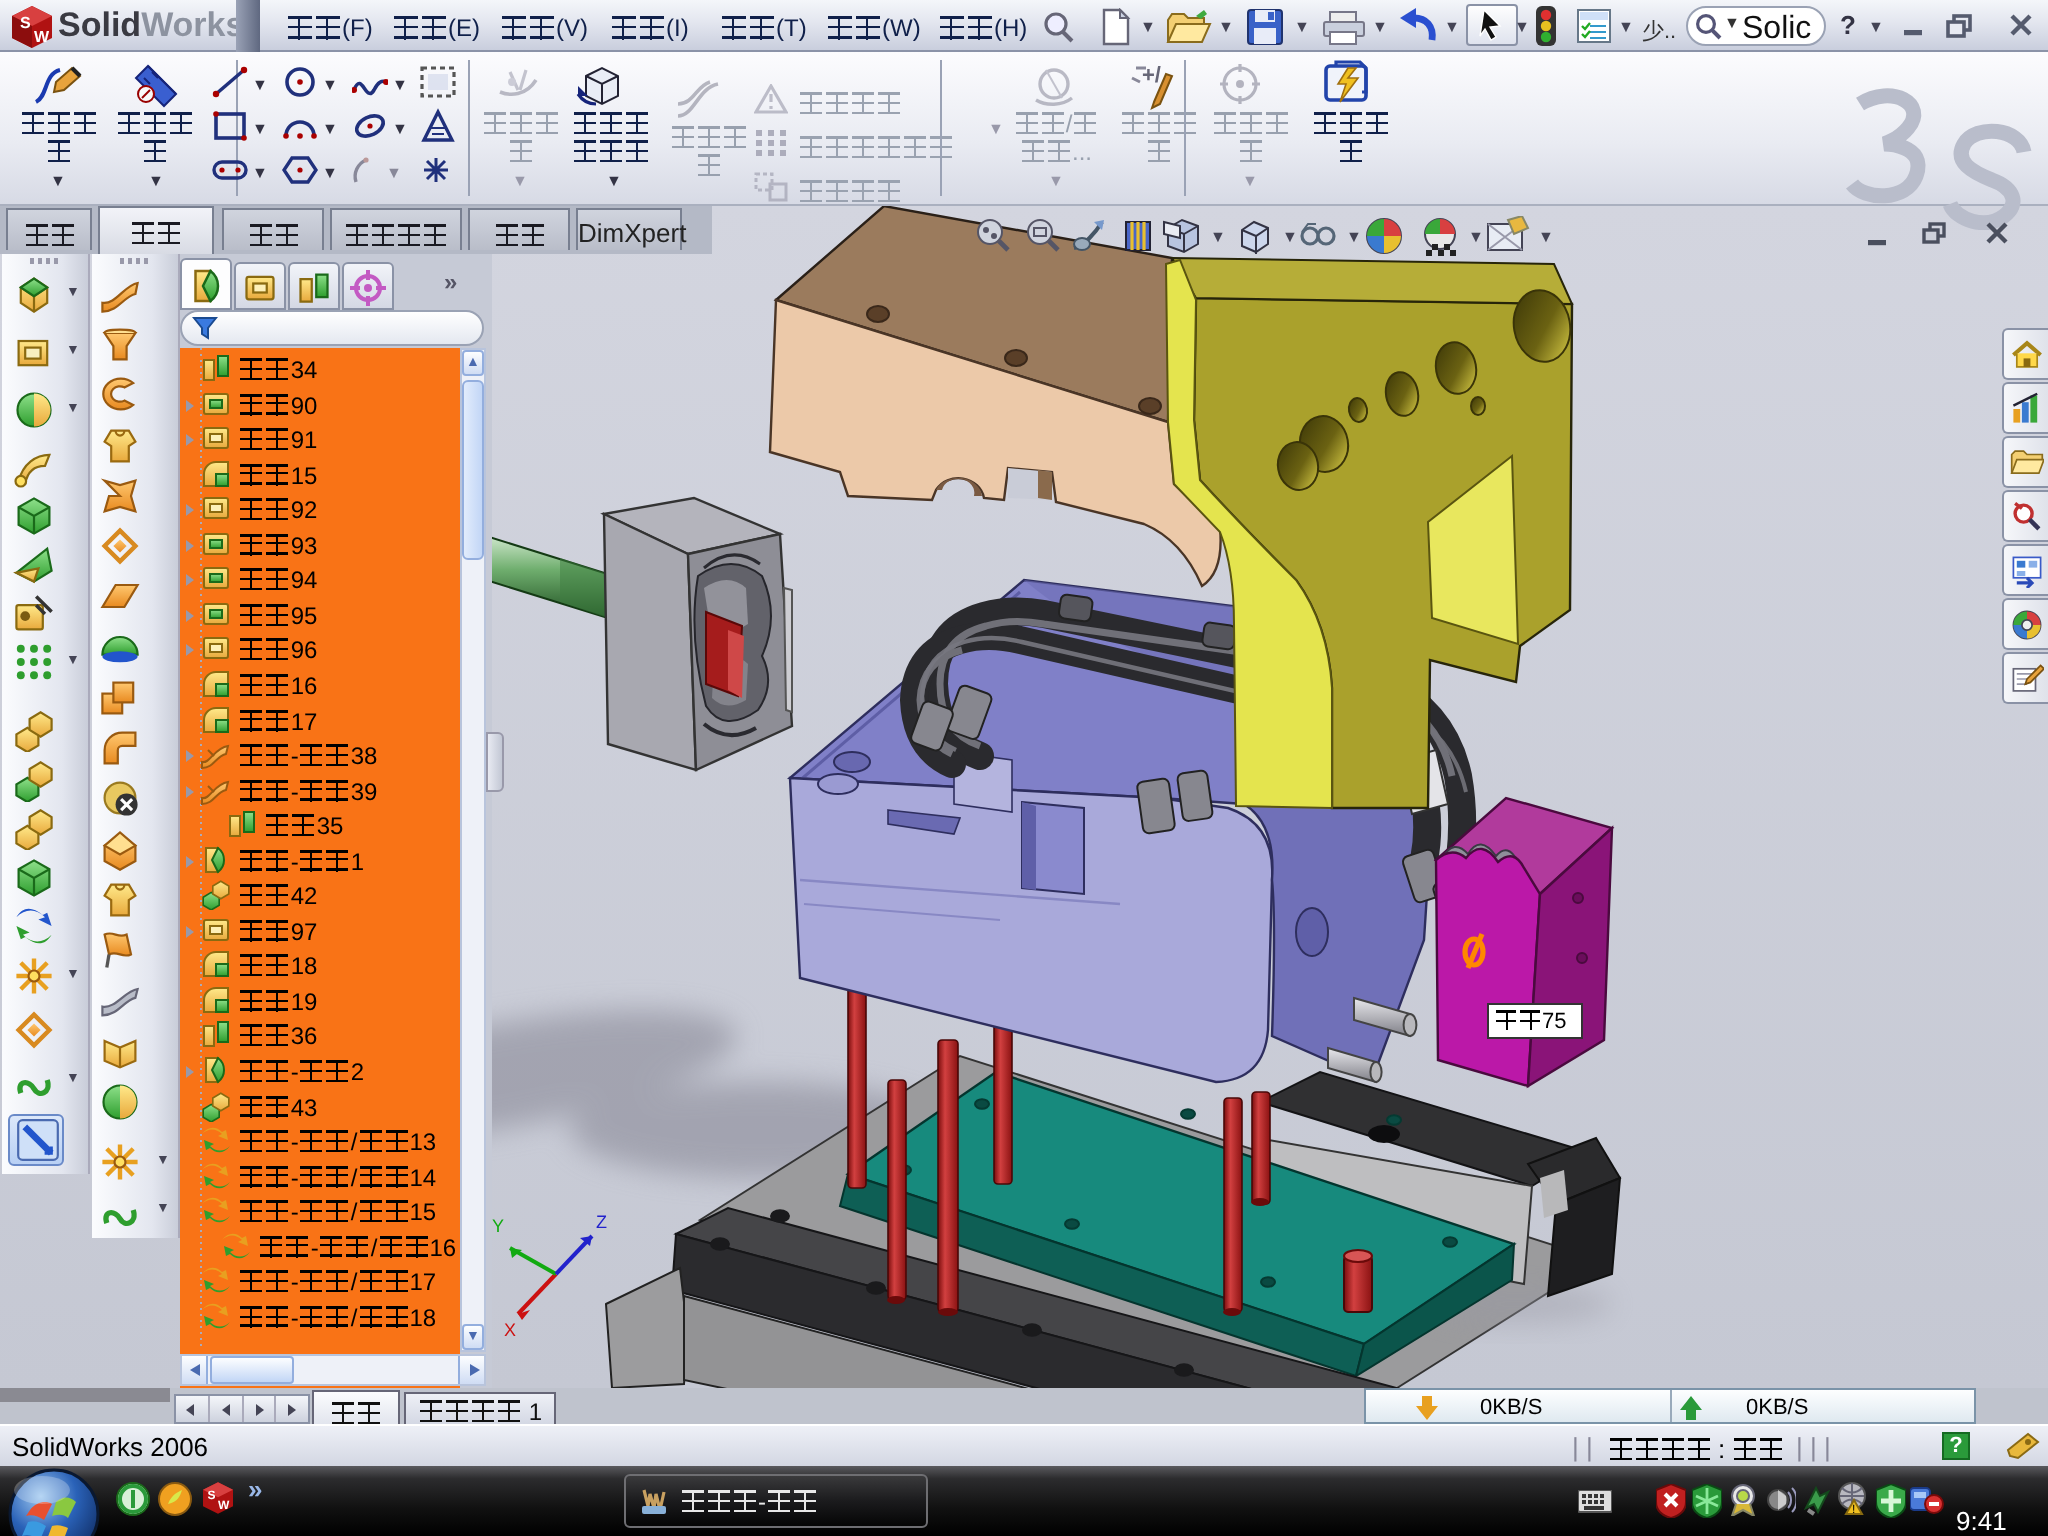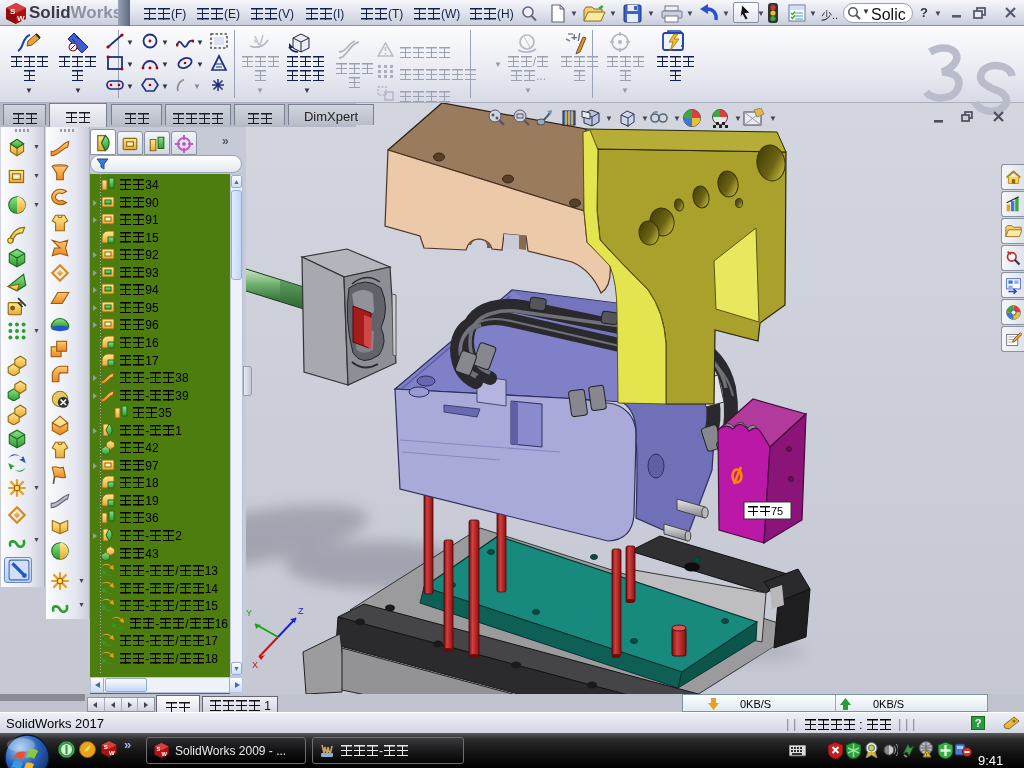--- a/index.html
+++ b/index.html
@@ -486,21 +486,21 @@
         <path d="M104 38c-2-12-24-14-30-4-5 9 4 14 14 18 11 4 14 12 6 18-9 7-24 2-27-6"></path>
       </g>
     </svg>
 </div>
 <div class="abs" id="tabrow">
  <div class="ctab" style="left:3px;width:43px"><b class="h"></b><b class="h"></b></div>
  <div class="ctab on" style="left:49px;width:58px"><b class="h"></b><b class="h"></b></div>
  <div class="ctab" style="left:111px;width:51px"><b class="h"></b><b class="h"></b></div>
  <div class="ctab" style="left:165px;width:66px"><b class="h"></b><b class="h"></b><b class="h"></b><b class="h"></b></div>
  <div class="ctab" style="left:234px;width:51px"><b class="h"></b><b class="h"></b></div>
- <div class="ctab" style="left:288px;width:86px;font-size:13px;color:#222">DimXpert</div>
+ <div class="ctab" style="left:288px;width:53px;font-size:13px;color:#222">DimXpert</div>
 </div>
 <svg width="0" height="0" style="position:absolute">
     <defs>
 <linearGradient id="yg" x1="0" y1="0" x2="0" y2="1">
         <stop offset="0" stop-color="#ffe98a"></stop>
         <stop offset="1" stop-color="#e8a93c"></stop>
       </linearGradient>
 <linearGradient id="gg" x1="0" y1="0" x2="0" y2="1">
         <stop offset="0" stop-color="#8ee08a"></stop>
         <stop offset="1" stop-color="#2e9e2e"></stop>
@@ -805,21 +805,21 @@
       </svg></div>
  <div class="tptab" style="left:81px"><svg width="18" height="18" style="margin:3px 0 0 3px" viewBox="0 0 18 18">
         <circle cx="9" cy="9" r="6" fill="none" stroke="#c35ac3" stroke-width="2"></circle>
         <circle cx="9" cy="9" r="2" fill="#c35ac3"></circle>
         <path d="M9 0v5M9 13v5M0 9h5M13 9h5" stroke="#c35ac3" stroke-width="2"></path>
       </svg></div>
  <span class="abs" style="left:132px;top:7px;color:#556;font-weight:bold;font-size:12px">»</span>
  <div class="abs" style="left:0px;top:28px;width:152px;height:18px;background:linear-gradient(#fff,#e4e8f0);border:1px solid #9aa2b4;border-radius:9px"><svg width="13" height="13" style="margin:2px 0 0 5px" viewBox="0 0 13 13">
         <path d="M1 1h11L8 6v5L5 9V6z" fill="#3a7ae0" stroke="#1a4a90"></path>
       </svg></div>
- <div class="abs" id="rows" style="left:0;top:47px;width:140px;height:520px;background:#4d7c0f;overflow:hidden">
+ <div class="abs" id="rows" style="left:0;top:47px;width:140px;height:520px;background:#f97316;overflow:hidden">
       <div class="abs" style="left:10px;top:0;width:1px;height:500px;background:repeating-linear-gradient(#aab 0 1px,transparent 1px 3px)"></div>
 <div class="trow" style="top:2.0px;left:3px"><i class="exh"></i><svg width="16" height="16">
           <use href="#isplit" width="16" height="16"></use>
         </svg> <b class="h"></b><b class="h"></b>34</div>
 <div class="trow" style="top:19.6px;left:3px"><i class="ex" style="border-left-color:#99a"></i><svg width="16" height="16">
           <use href="#iextrg" width="16" height="16"></use>
         </svg> <b class="h"></b><b class="h"></b>90</div>
 <div class="trow" style="top:37.1px;left:3px"><i class="ex" style="border-left-color:#99a"></i><svg width="16" height="16">
           <use href="#iextr" width="16" height="16"></use>
         </svg> <b class="h"></b><b class="h"></b>91</div>
@@ -1059,21 +1059,21 @@
         <i style="position:absolute;left:6px;top:4px;width:0;height:0;border-left:4.5px solid #445;border-top:3.5px solid transparent;border-bottom:3.5px solid transparent"></i>
       </span>
       <span style="flex:1;position:relative">
         <i style="position:absolute;left:6px;top:4px;width:0;height:0;border-left:4.5px solid #445;border-top:3.5px solid transparent;border-bottom:3.5px solid transparent"></i>
       </span>
  </div>
  <div class="abs" style="left:156px;top:1px;width:44px;height:17px;background:linear-gradient(#fbfcfe,#e2e5ee);border:1px solid #667;border-bottom:none;text-align:center;padding-top:2px;color:#111"><b class="h"></b><b class="h"></b></div>
  <div class="abs" style="left:202px;top:2px;width:76px;height:16px;background:linear-gradient(#eef0f6,#d4d8e4);border:1px solid #667;border-bottom:none;text-align:center;padding-top:2px;color:#111;font-size:12px"><b class="h"></b><b class="h"></b><b class="h"></b><b class="h"></b> 1</div>
 </div>
 <div class="abs" id="status">
- <span class="abs" style="left:6px;top:3px">SolidWorks 2017</span>
+ <span class="abs" style="left:6px;top:3px">SolidWorks 2006</span>
  <span class="abs" style="left:786px;top:3px;color:#889">| |</span>
  <span class="abs" style="left:804px;top:4px;color:#000"><b class="h"></b><b class="h"></b><b class="h"></b><b class="h"></b><span style="padding:0 3px">:</span><b class="h"></b><b class="h"></b></span>
  <span class="abs" style="left:898px;top:3px;color:#889">| | |</span>
  <div class="abs" style="left:971px;top:3px;width:14px;height:14px;background:#2a9a3a;border:1px solid #156a22;color:#fff;font-size:11px;font-weight:bold;text-align:center;line-height:13px">?</div>
  <svg class="abs" style="left:1002px;top:2px" width="18" height="16" viewBox="0 0 18 16">
       <path d="M2 10L12 2l5 4-10 8-4-1z" fill="#e8b83c" stroke="#8a6a14"></path>
       <circle cx="12" cy="6" r="1.5" fill="#8a6a14"></circle>
     </svg>
 </div>
 <div class="abs" id="task">
@@ -1100,29 +1100,20 @@
       <circle cx="8.5" cy="8.5" r="8" fill="#f0a020" stroke="#8a5a10"></circle>
       <path d="M5 11c2-5 5-6 7-7-1 3-2 6-7 7z" fill="#d8e84a"></path>
     </svg>
  <svg class="abs" style="left:100px;top:7px" width="18" height="18" viewBox="0 0 24 23">
       <polygon points="12,1 22,6 22,17 12,22 2,17 2,6" fill="#b01212"></polygon>
       <polygon points="12,1 22,6 12,11 2,6" fill="#d84040"></polygon>
       <text x="5" y="12" font-size="8" fill="#fff" font-weight="bold">S</text>
       <text x="12" y="19" font-size="8" fill="#fff" font-weight="bold">W</text>
     </svg>
  <span class="abs" style="left:124px;top:4px;color:#9ab8e8;font-weight:bold;font-size:13px">»</span>
- <div class="tbtn" style="left:146px;width:160px;background:linear-gradient(#2e2e30,#121214 50%,#000)">
-  <svg width="17" height="17" viewBox="0 0 24 23" style="margin-right:5px">
-        <polygon points="12,1 22,6 22,17 12,22 2,17 2,6" fill="#b01212"></polygon>
-        <polygon points="12,1 22,6 12,11 2,6" fill="#d84040"></polygon>
-        <text x="5" y="12" font-size="8" fill="#fff" font-weight="bold">S</text>
-        <text x="12" y="19" font-size="8" fill="#fff" font-weight="bold">W</text>
-      </svg>
-  SolidWorks 2009 - ...
- </div>
  <div class="tbtn" style="left:312px;width:152px">
   <svg width="16" height="16" viewBox="0 0 16 16" style="margin-right:5px">
         <path d="M3 2l2 8 1-6 2 7 1-7 2 8 2-9" stroke="#c8a060" fill="none" stroke-width="1.6"></path>
         <rect x="2" y="10" width="12" height="4" rx="1" fill="#88b0d8"></rect>
       </svg>
   <b class="h" style="color:#e8e8e8"></b><b class="h" style="color:#e8e8e8"></b><b class="h" style="color:#e8e8e8"></b> - <b class="h" style="color:#e8e8e8"></b><b class="h" style="color:#e8e8e8"></b>
  </div>
  <svg class="abs" style="left:789px;top:12px" width="17" height="12" viewBox="0 0 17 12">
       <rect x="0" y="0" width="17" height="11" rx="1" fill="#ddd" stroke="#555"></rect>
       <g fill="#333">

